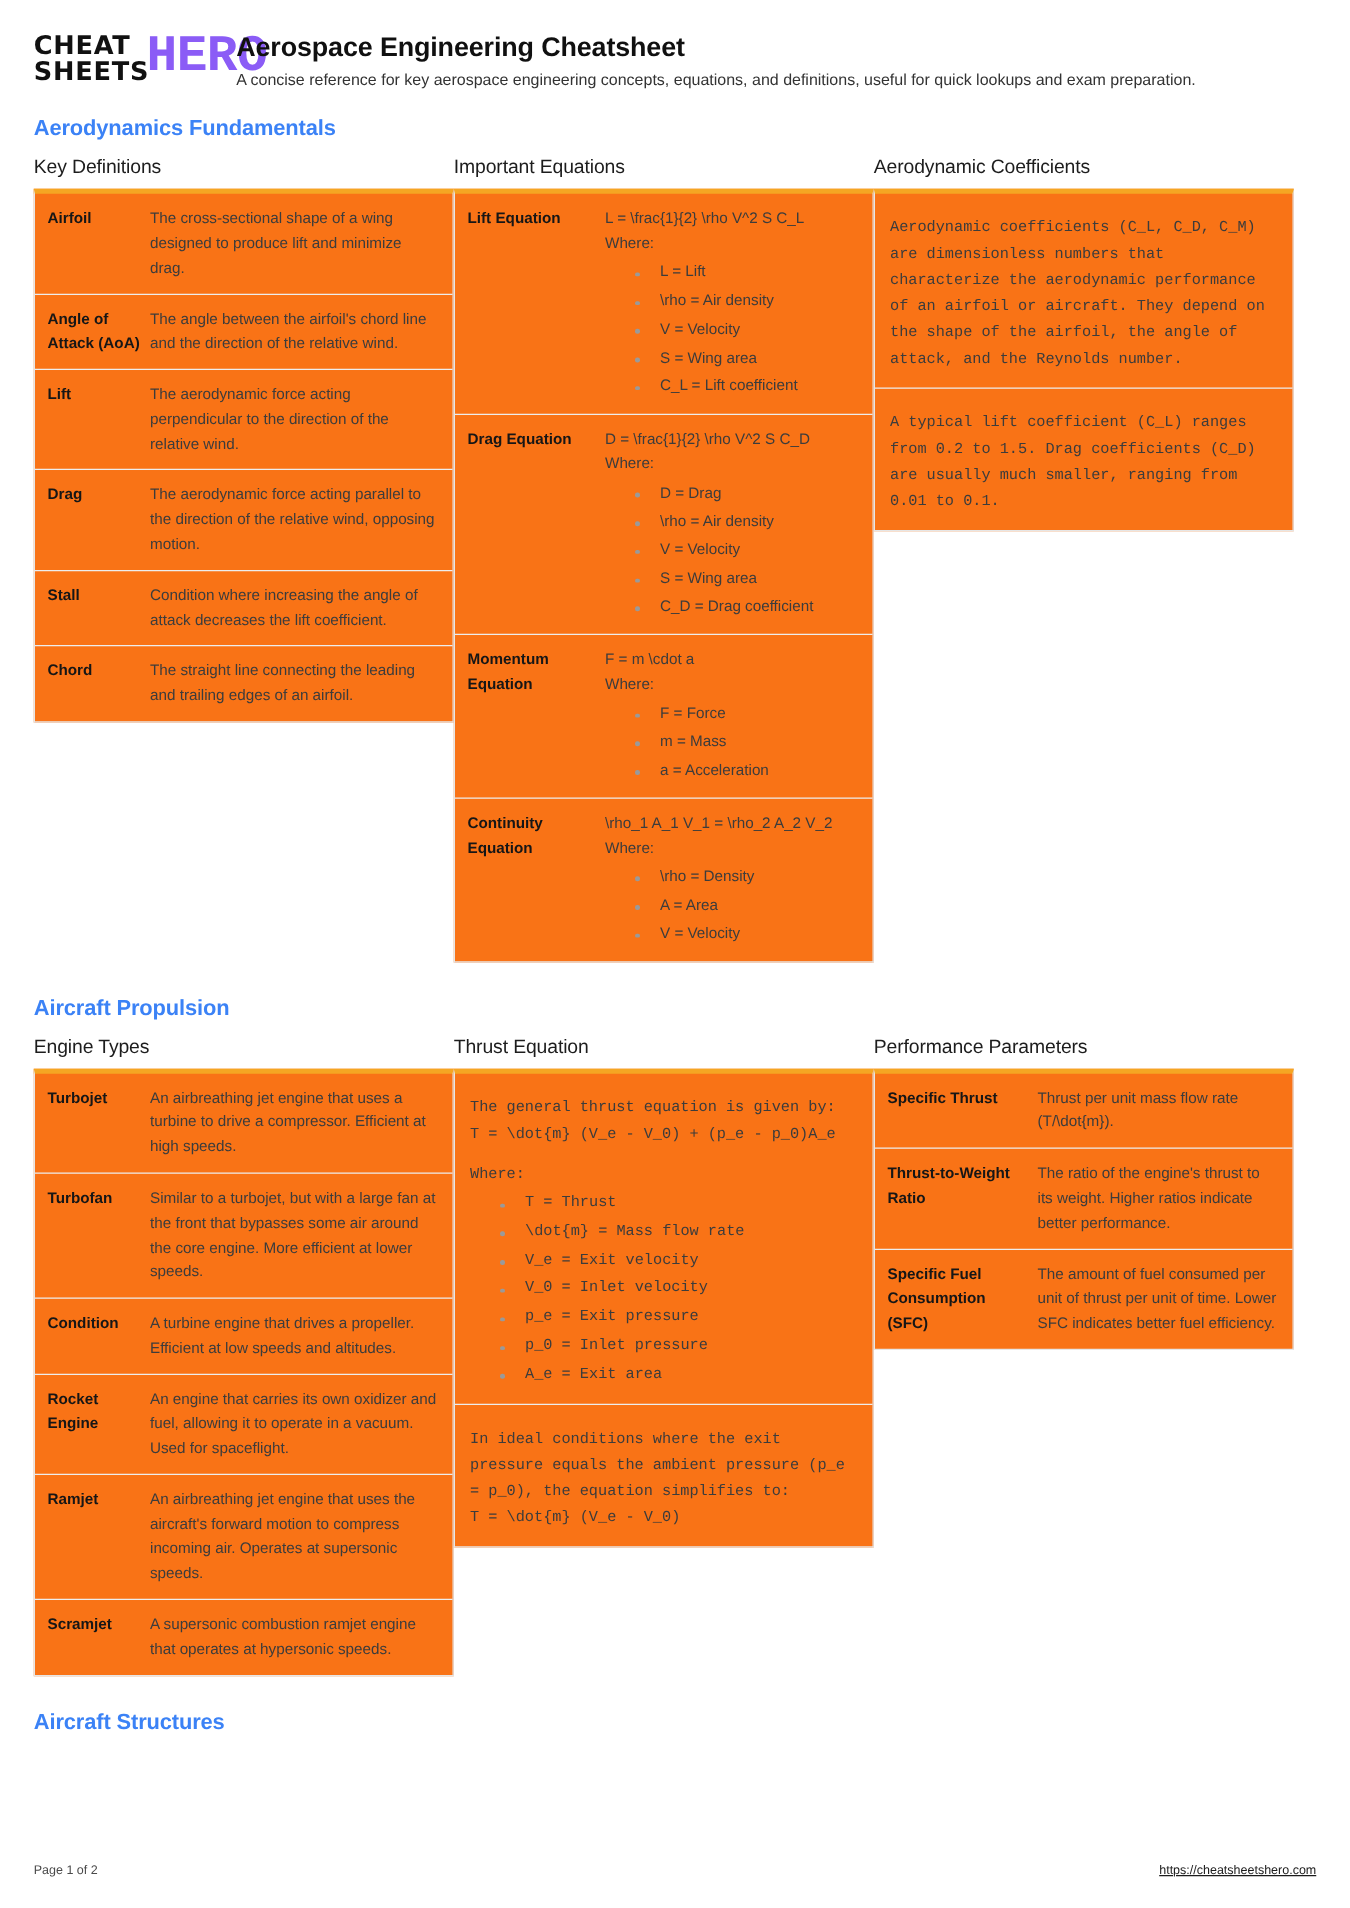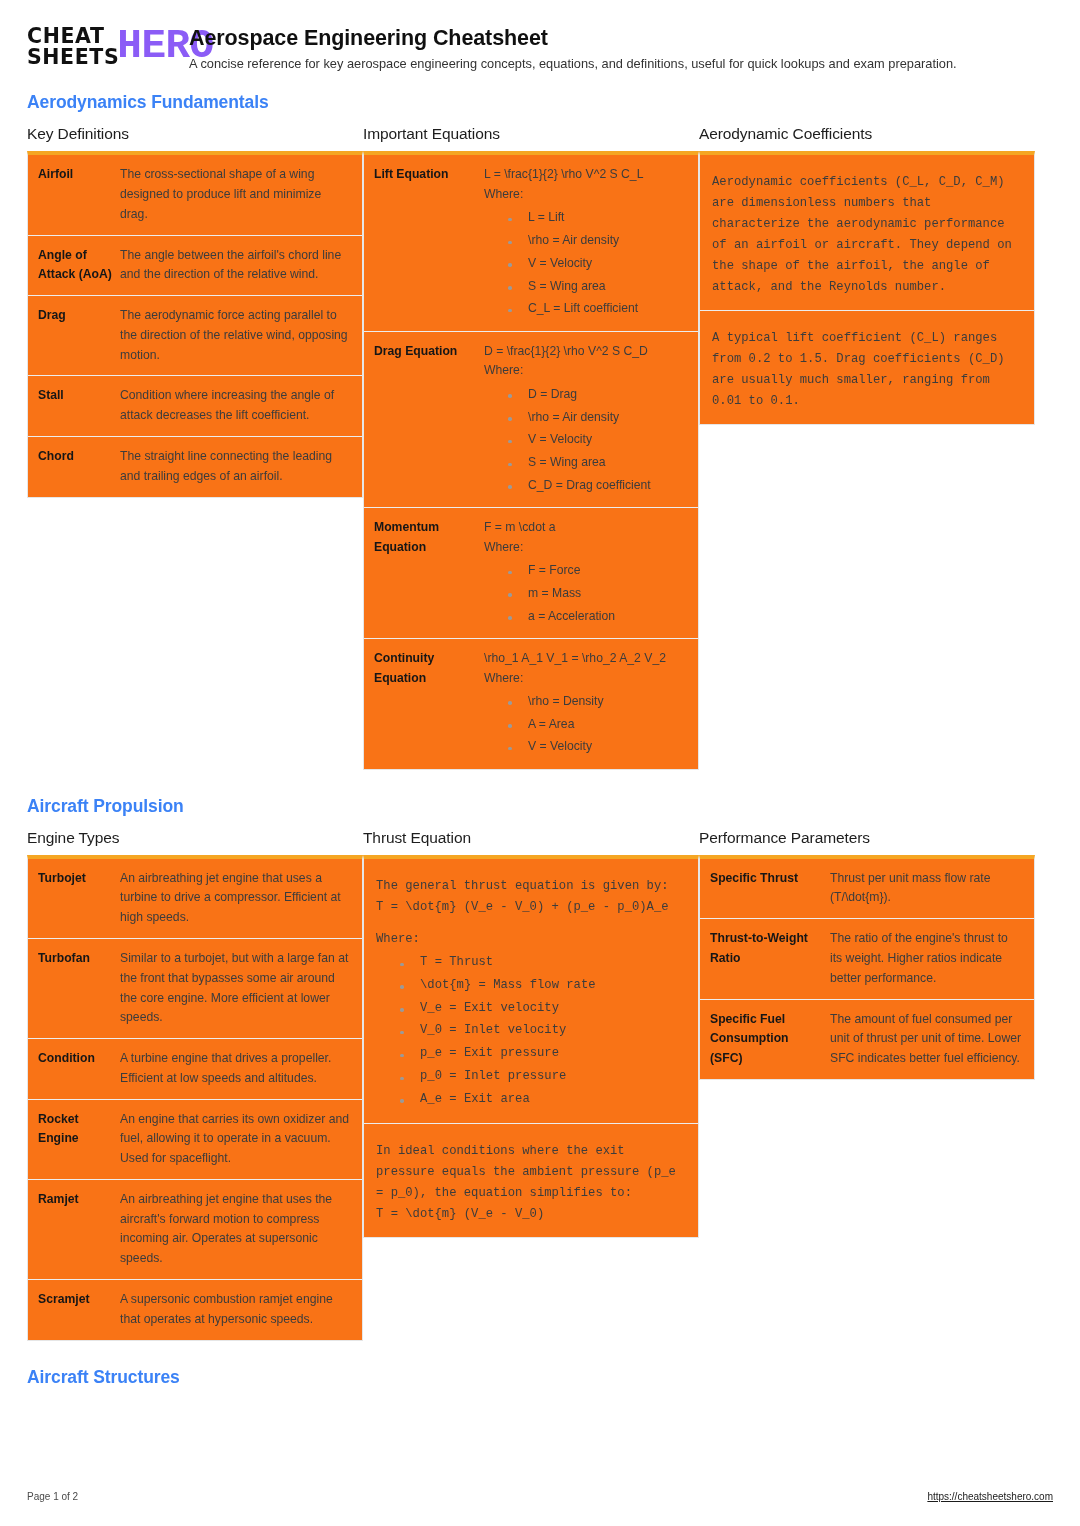--- a/index.html
+++ b/index.html
@@ -213,20 +213,24 @@
       <div class="card">
         <div class="row">
           <div class="row-term">Airfoil</div>
           <div class="row-def">The cross-sectional shape of a wing designed to produce lift and minimize drag.</div>
         </div>
         <div class="row">
           <div class="row-term">Angle of Attack (AoA)</div>
           <div class="row-def">The angle between the airfoil's chord line and the direction of the relative wind.</div>
         </div>
         <div class="row">
+          <div class="row-term">Lift</div>
+          <div class="row-def">The aerodynamic force acting perpendicular to the direction of the relative wind.</div>
+        </div>
+        <div class="row">
           <div class="row-term">Drag</div>
           <div class="row-def">The aerodynamic force acting parallel to the direction of the relative wind, opposing motion.</div>
         </div>
         <div class="row">
           <div class="row-term">Stall</div>
           <div class="row-def">Condition where increasing the angle of attack decreases the lift coefficient.</div>
         </div>
         <div class="row">
           <div class="row-term">Chord</div>
           <div class="row-def">The straight line connecting the leading and trailing edges of an airfoil.</div>

